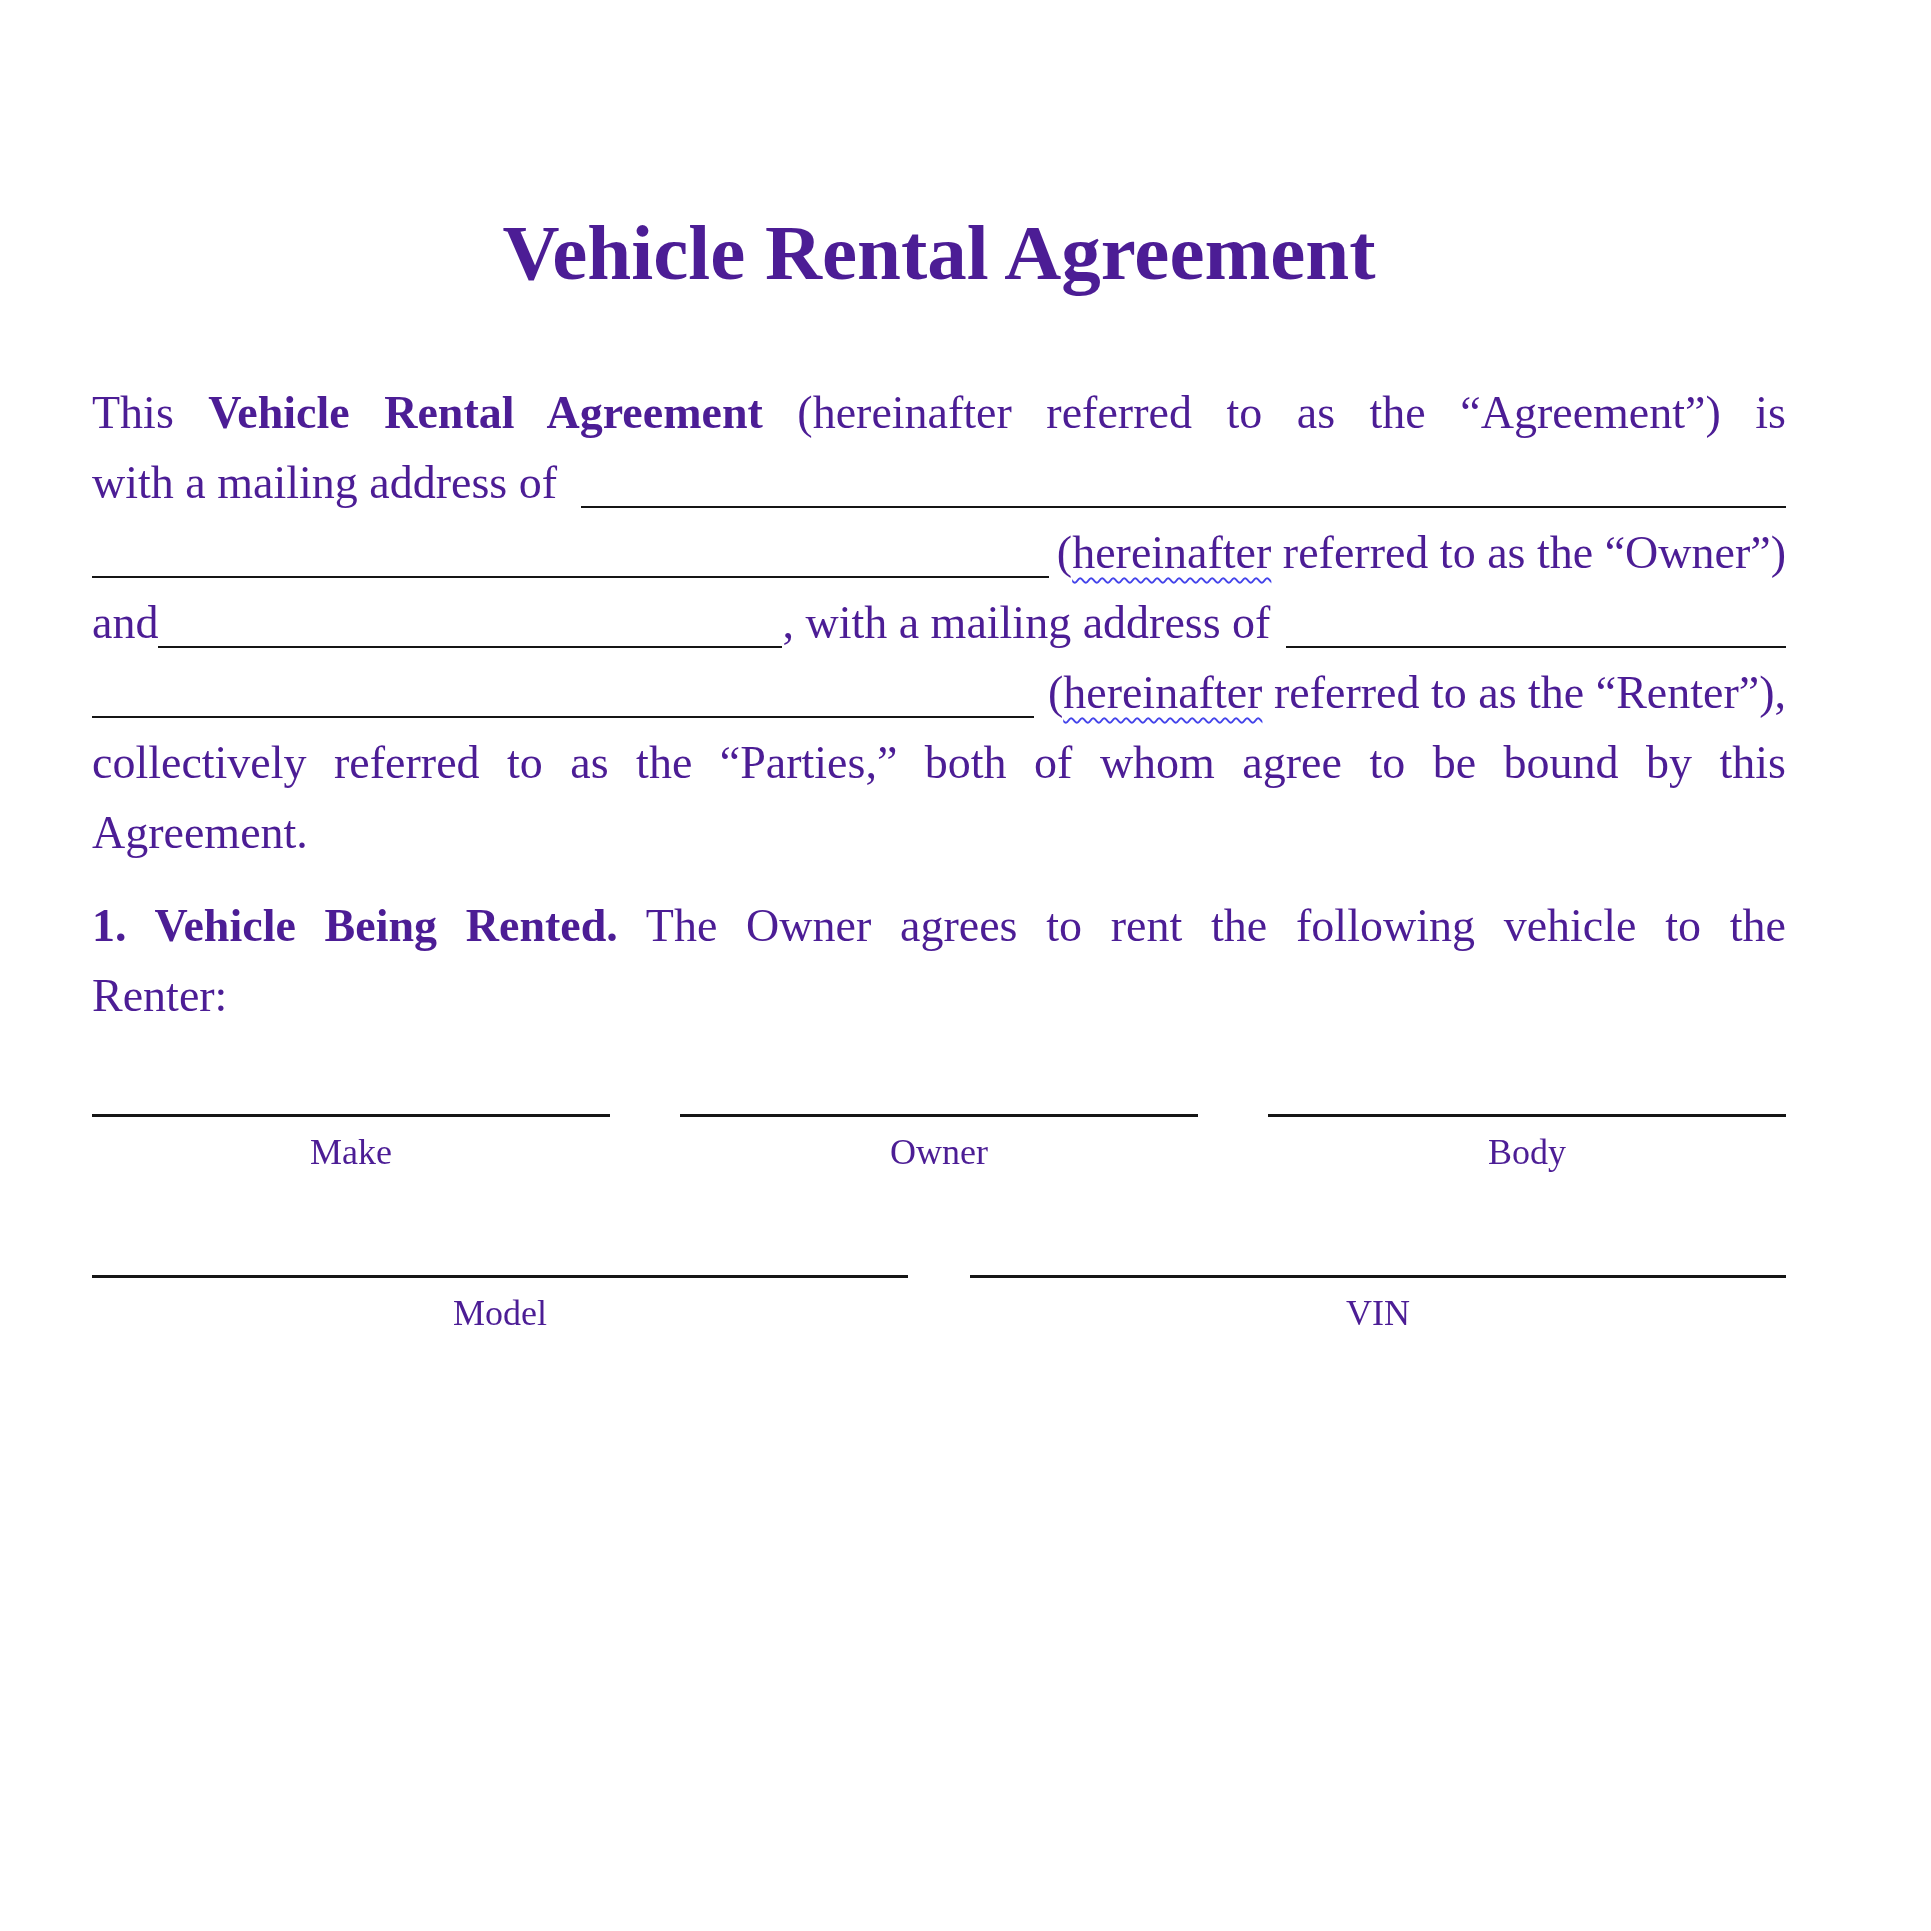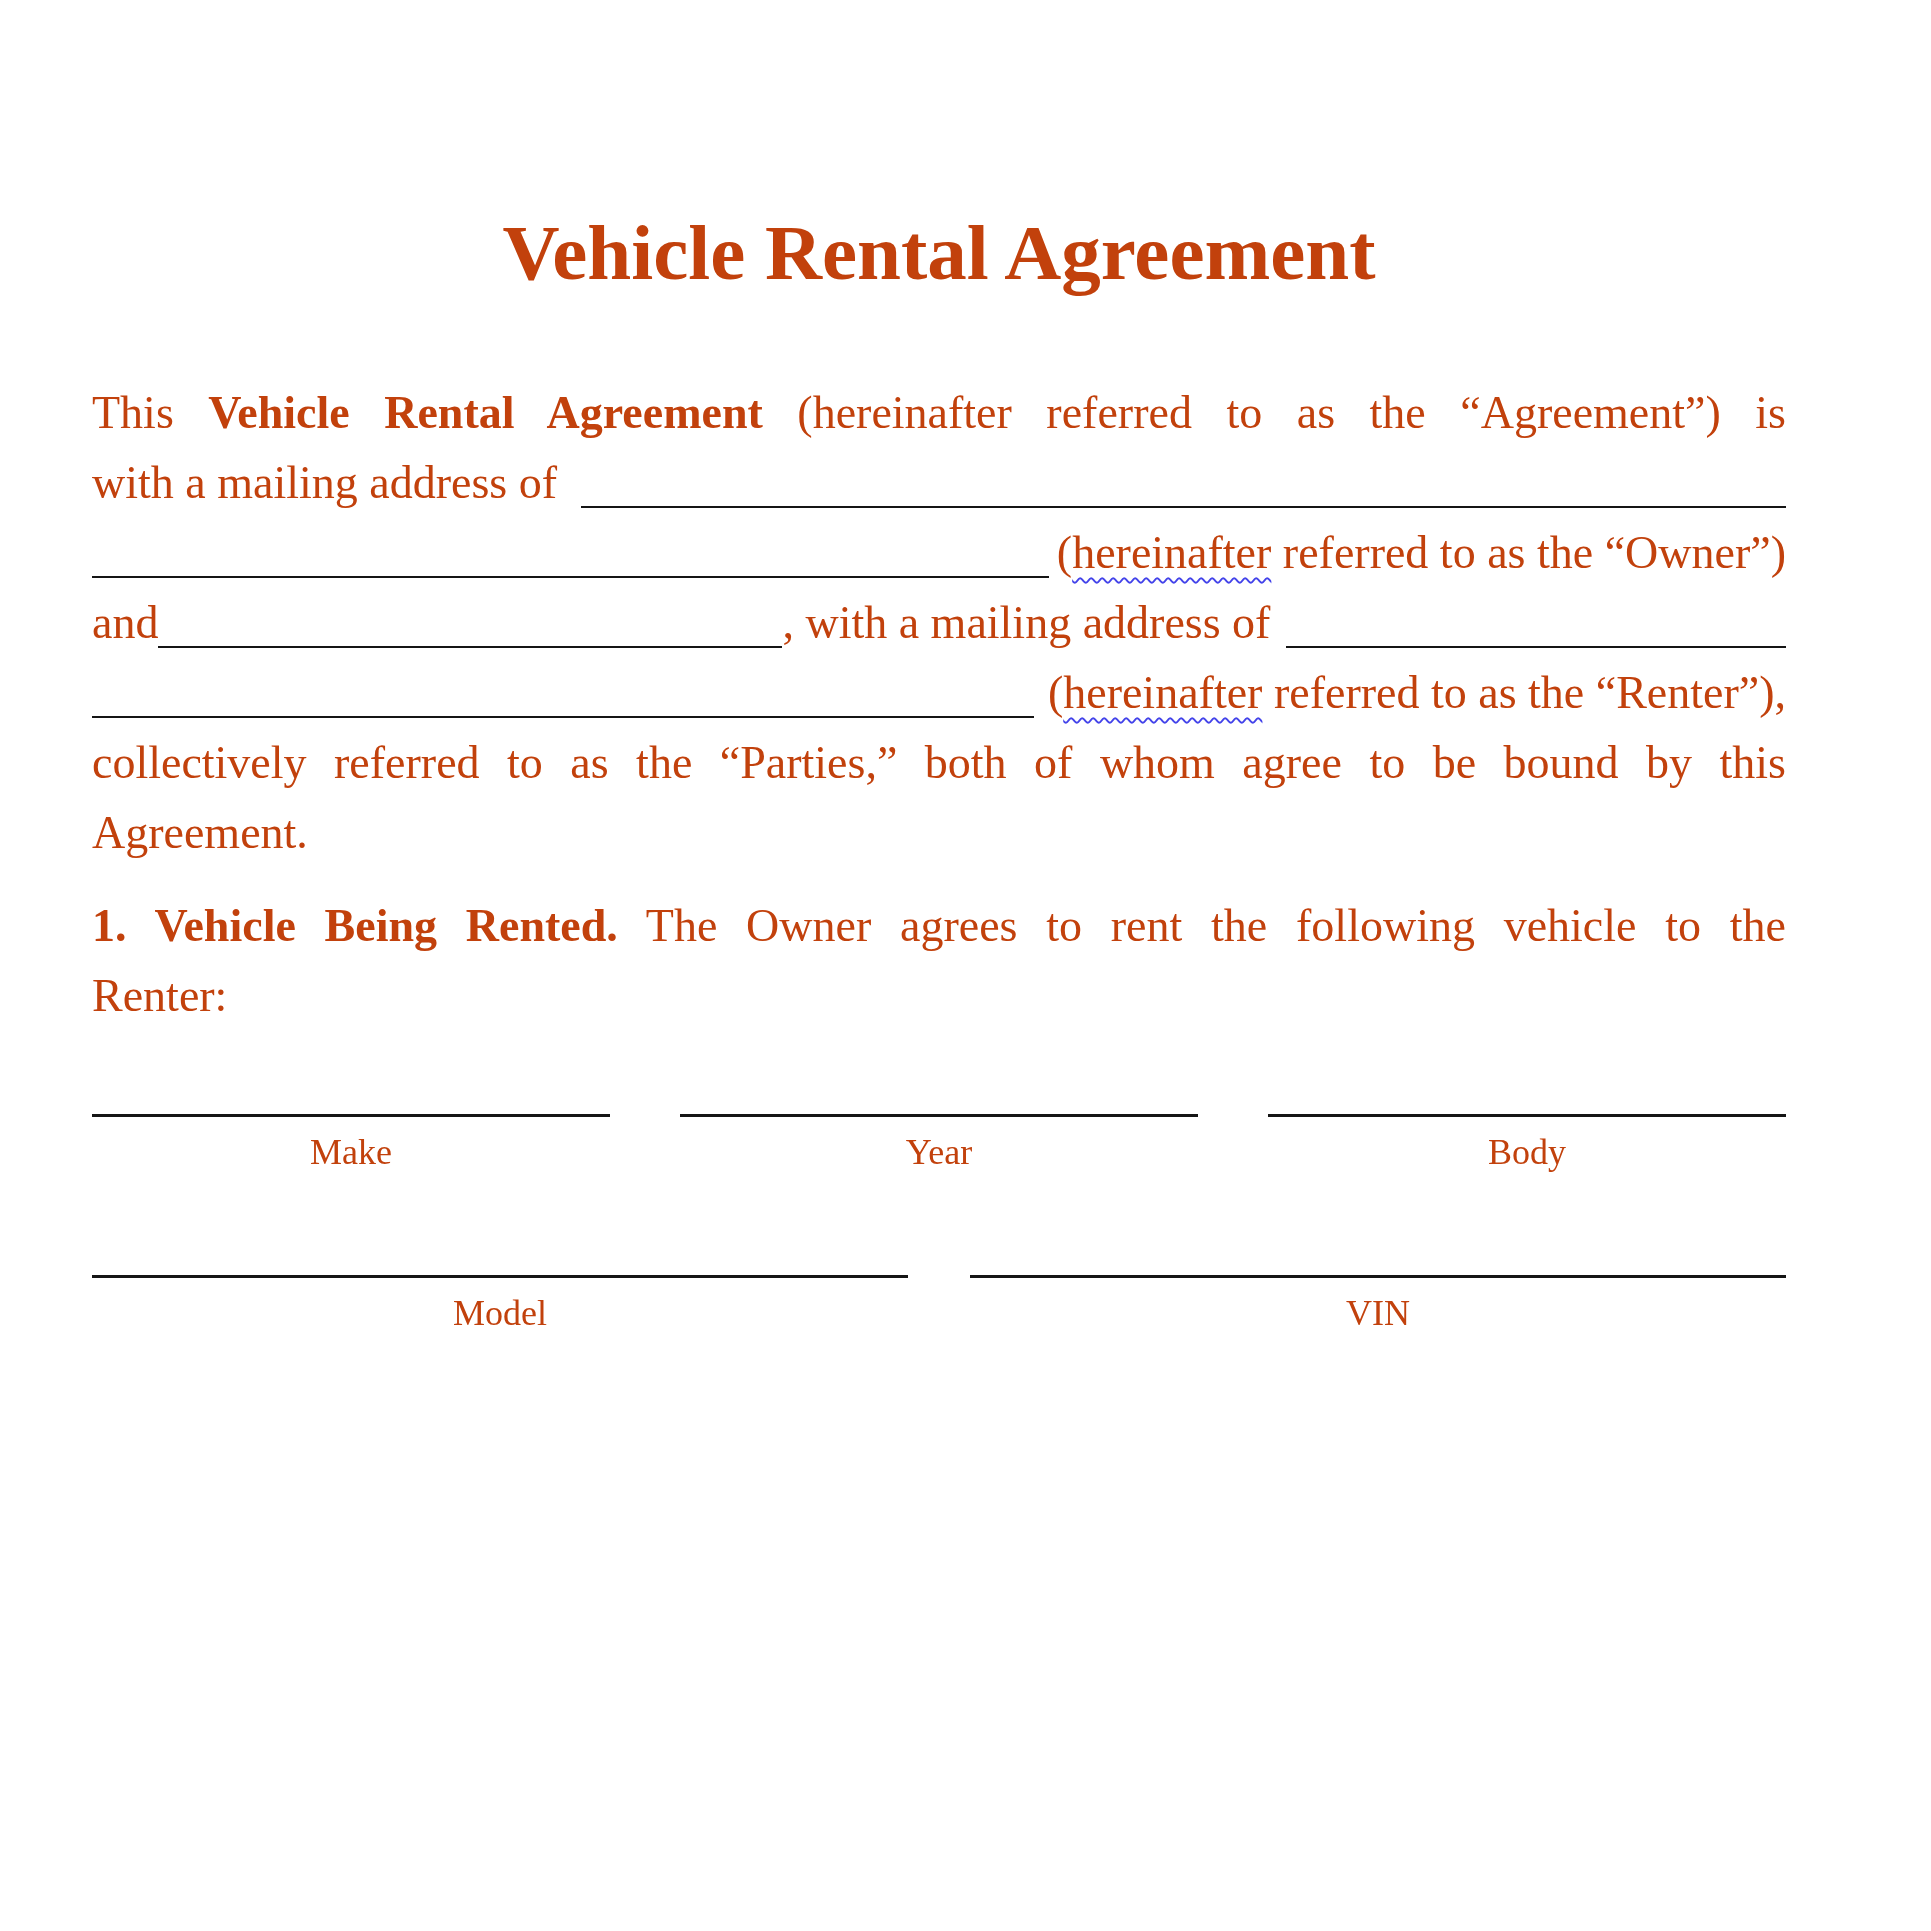--- a/index.html
+++ b/index.html
@@ -1,18 +1,18 @@
 <!DOCTYPE html>
 <html><head>
 <meta charset="utf-8">
 <style>
   html,body { margin:0; padding:0; background:#ffffff; }
   .sheet {
     position:relative; width:1931px; height:1931px; background:#ffffff;
-    font-family:"Liberation Serif","DejaVu Serif",serif; color:#c2410c; overflow:hidden;
+    font-family:"Liberation Serif","DejaVu Serif",serif; color:#4c1d95; overflow:hidden;
   }
   .content { margin-left:92px; width:1694px; }
   .title {
     margin:206px 0 0 0; font-size:79px; line-height:93px; font-weight:700;
     text-align:center;
   }
   .intro { margin-top:79px; }
   .line { height:70px; font-size:46px; line-height:70px; }
   .just { text-align:justify; text-align-last:justify; }
   .flexl { display:flex; align-items:flex-end; }
@@ -82,21 +82,21 @@
       <div class="line">Renter:</div>
     </div>
 
     <div class="frow row1 blanksrow blanks1">
       <div class="fblank"></div>
       <div class="fblank"></div>
       <div class="fblank"></div>
     </div>
     <div class="frow row1">
       <div class="flabel">Make</div>
-      <div class="flabel">Year</div>
+      <div class="flabel">Owner</div>
       <div class="flabel">Body</div>
     </div>
 
     <div class="frow row2 blanksrow blanks2">
       <div class="fblank"></div>
       <div class="fblank"></div>
     </div>
     <div class="frow row2">
       <div class="flabel">Model</div>
       <div class="flabel">VIN</div>

